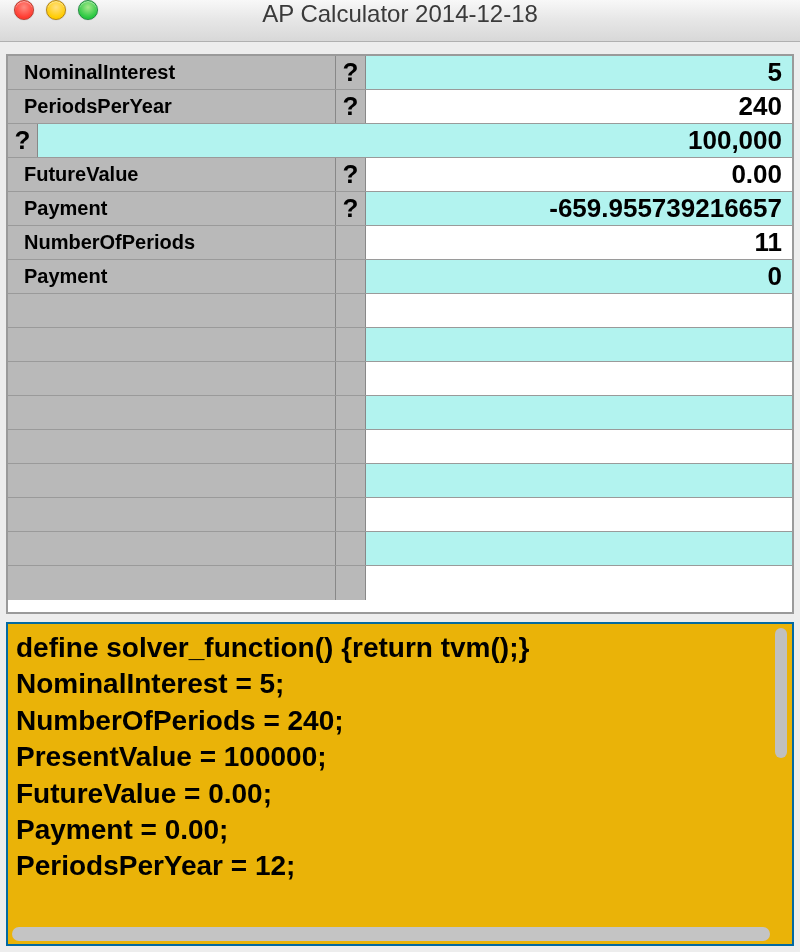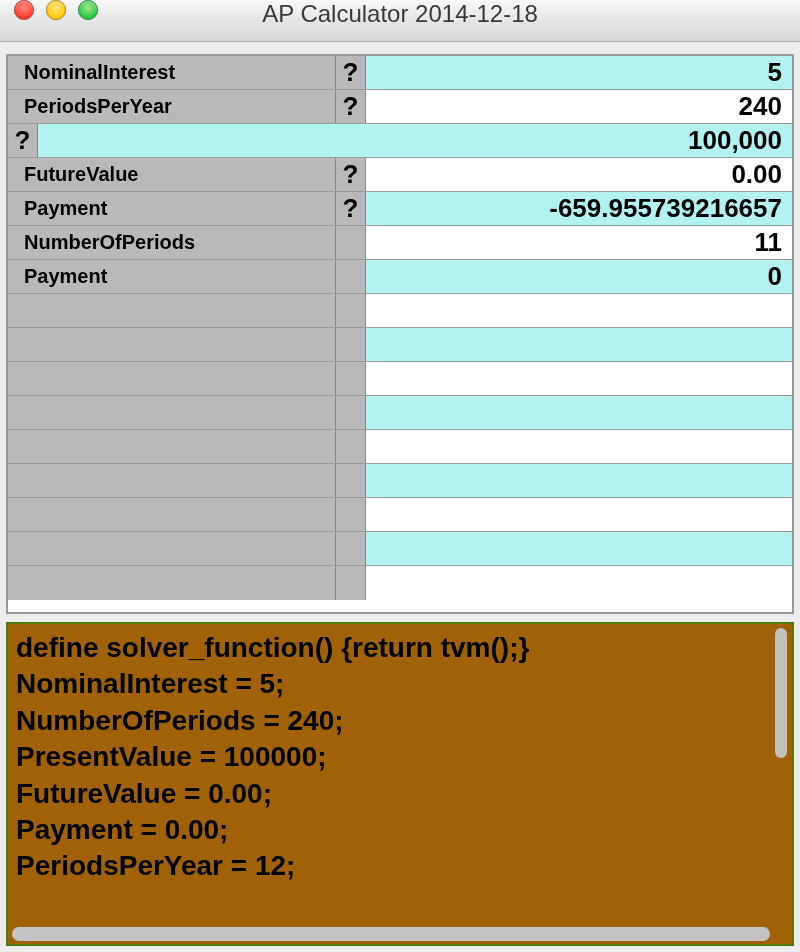--- a/index.html
+++ b/index.html
@@ -80,22 +80,22 @@
     padding-right:10px;
     display:flex; align-items:center; justify-content:flex-end;
   }
   .alt .cell-value { background:#b2f3ef; }
   .noalt .cell-value { background:#ffffff;margin-left:35px; }
 
   
   .code-pane-wrap{
     flex:1;
     margin: 4px 6px 6px 6px;
-    border:2px solid #4d7c0f;
-    background:#a16207;
+    border:2px solid #0369a1;
+    background:#eab308;
     position:relative;
     display:flex; flex-direction:column;
   }
   .code-pane {
     flex:1;
     overflow:hidden;
     padding:6px 10px 4px 8px;
     font-size:28px;
     font-weight:700;
     line-height:1.3;

